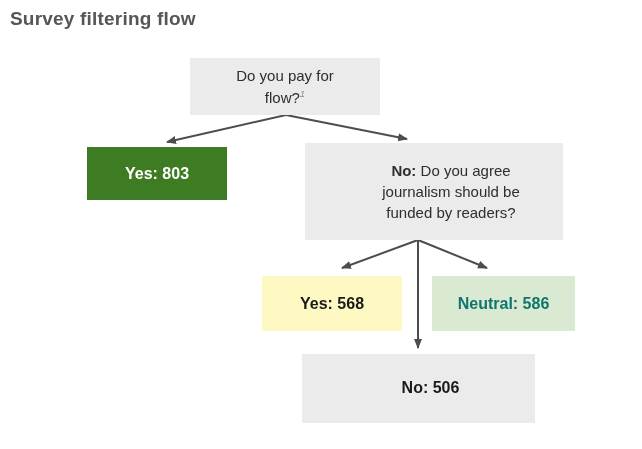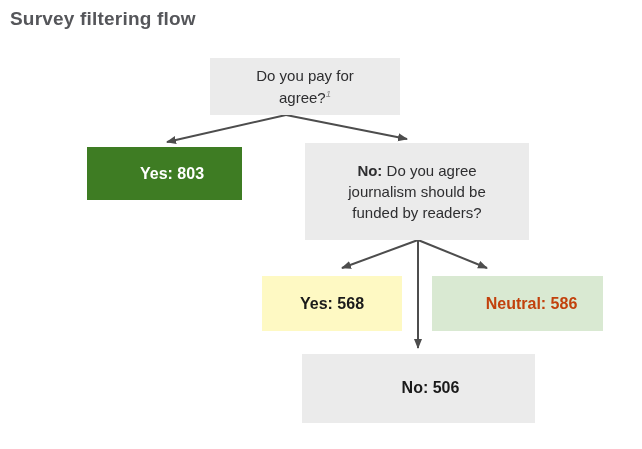--- a/index.html
+++ b/index.html
@@ -12,27 +12,27 @@
     font-size:19px; font-weight:bold; color:#55565a; letter-spacing:0.2px;
   }
   svg.arrows { position:absolute; left:0; top:0; width:642px; height:449px; }
   .box {
     position:absolute; display:flex; flex-direction:column;
     align-items:center; justify-content:center; text-align:center;
   }
   .gray-box { color:#2e2e30; font-size:15px; line-height:1.42; }
   #root-box   { left:190px; top:58px;  width:190px; height:57px; }
   #yes803-box { left:87px;  top:147px; width:140px; height:53px;
-                color:#ffffff; font-weight:bold; font-size:16px;padding-left:15px; }
+                color:#ffffff; font-weight:bold; font-size:16px; }
   #noq2-box   { left:305px; top:143px; width:224px; height:97px; }
   #noq2-box .wrap { width:172px; }
   #yes568-box   { left:262px; top:276px; width:140px; height:55px;
                   color:#1a1a1a; font-weight:bold; font-size:16px; }
   #neutral-box  { left:432px; top:276px; width:143px; height:55px;
-                  color:#c2410c; font-weight:bold; font-size:16px;padding-left:28px; }
+                  color:#0f766e; font-weight:bold; font-size:16px; }
   #no506-box  { left:302px; top:354px; width:233px; height:69px; }
   #no506-box .head { font-weight:bold; font-size:16px; color:#1a1a1a; line-height:1.4;padding-left:24px; }
   #no506-box .sub  { font-style:italic; font-size:15px; color:#2e2e30; line-height:1.4; }
   .b { font-weight:bold; }
   sup.fn { font-size:9.5px; font-style:italic; color:#8a8a8a; vertical-align:super; line-height:0; }
 </style>
 </head>
 <body>
 
 <div id="canvas">
@@ -45,32 +45,32 @@
         <path d="M0,0 L10,4 L0,8 z" fill="#4d4d4d"></path>
       </marker>
     </defs>
     <line x1="286" y1="115" x2="167" y2="142" stroke-width="2" marker-end="url(#ah)" stroke="#4d4d4d"></line>
     <line x1="286" y1="115" x2="407" y2="139" stroke-width="2" marker-end="url(#ah)" stroke="#4d4d4d"></line>
     <line x1="418" y1="240" x2="342" y2="268" stroke-width="2" marker-end="url(#ah)" stroke="#4d4d4d"></line>
     <line x1="418" y1="240" x2="487" y2="268" stroke-width="2" marker-end="url(#ah)" stroke="#4d4d4d"></line>
     <line x1="418" y1="240" x2="418" y2="348" stroke-width="2" marker-end="url(#ah)" stroke="#4d4d4d"></line>
   </svg>
 
-  <div class="box gray-box" id="root-box" style="background-color: rgb(235, 235, 235); margin-left: 20px;">
+  <div class="box gray-box" id="root-box" style="background-color: rgb(235, 235, 235);">
     <div class="wrap">
       <span>Do you pay for</span><br>
-      <span>agree?</span><sup class="fn">1</sup>
+      <span>flow?</span><sup class="fn">1</sup>
     </div>
   </div>
 
   <div class="box" id="yes803-box" style="background-color: rgb(62, 124, 35);">
     <span>Yes: 803</span>
   </div>
 
-  <div class="box gray-box" id="noq2-box" style="background-color: rgb(235, 235, 235);">
+  <div class="box gray-box" id="noq2-box" style="background-color: rgb(235, 235, 235); padding-left: 34px;">
     <div class="wrap">
       <span class="b">No:</span>
       <span>Do you agree journalism should be funded by readers?</span>
     </div>
   </div>
 
   <div class="box" id="yes568-box" style="background-color: #fef9c3;">
     <span>Yes: 568</span>
   </div>
 

